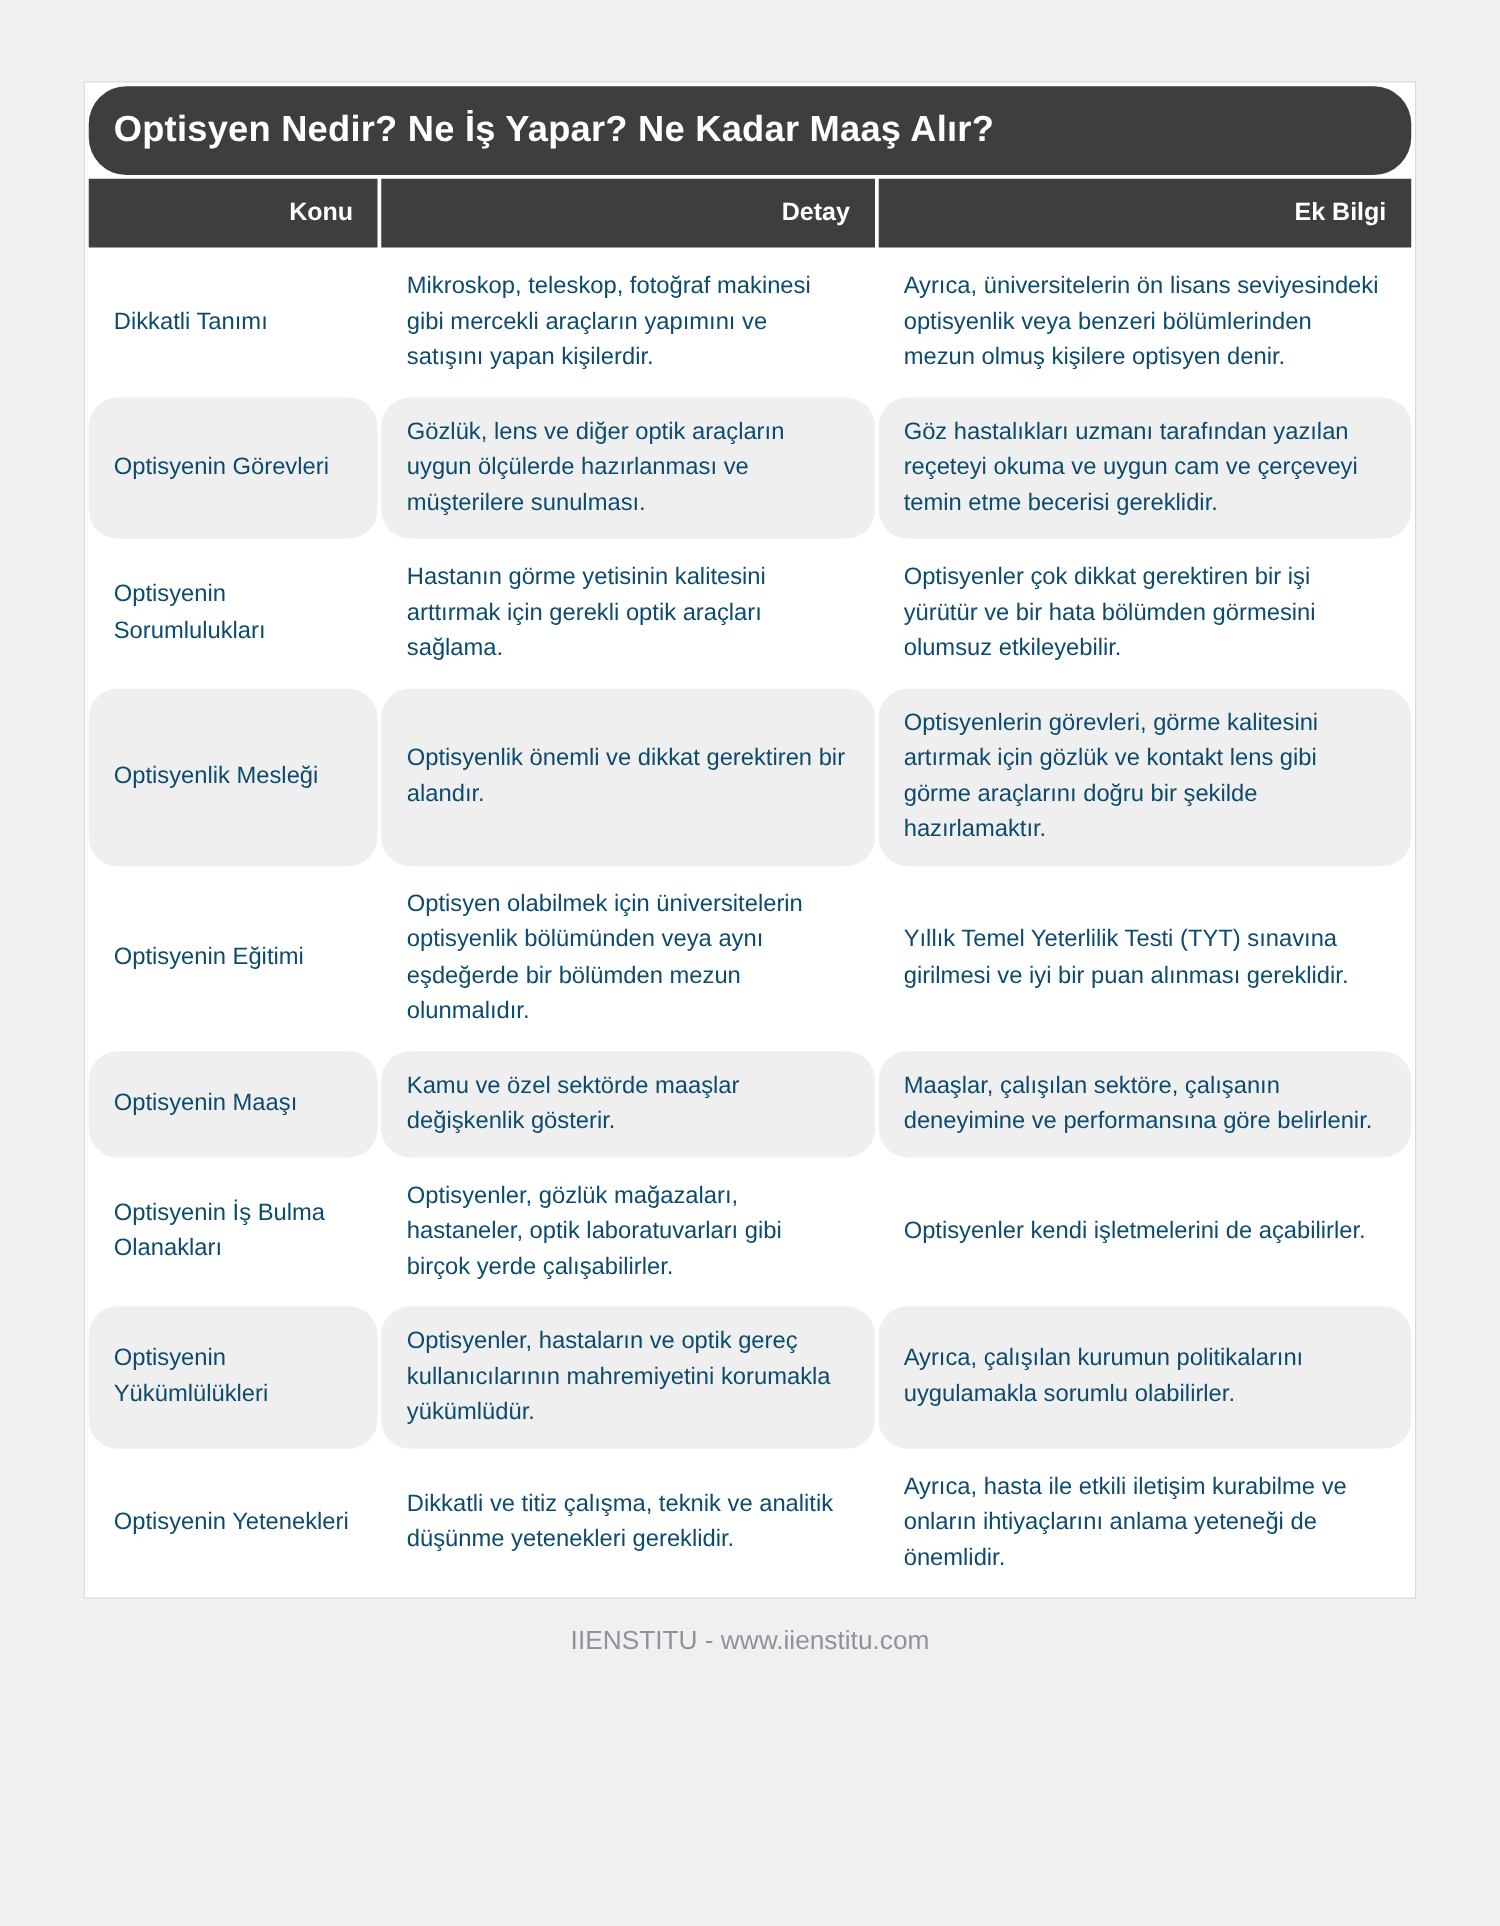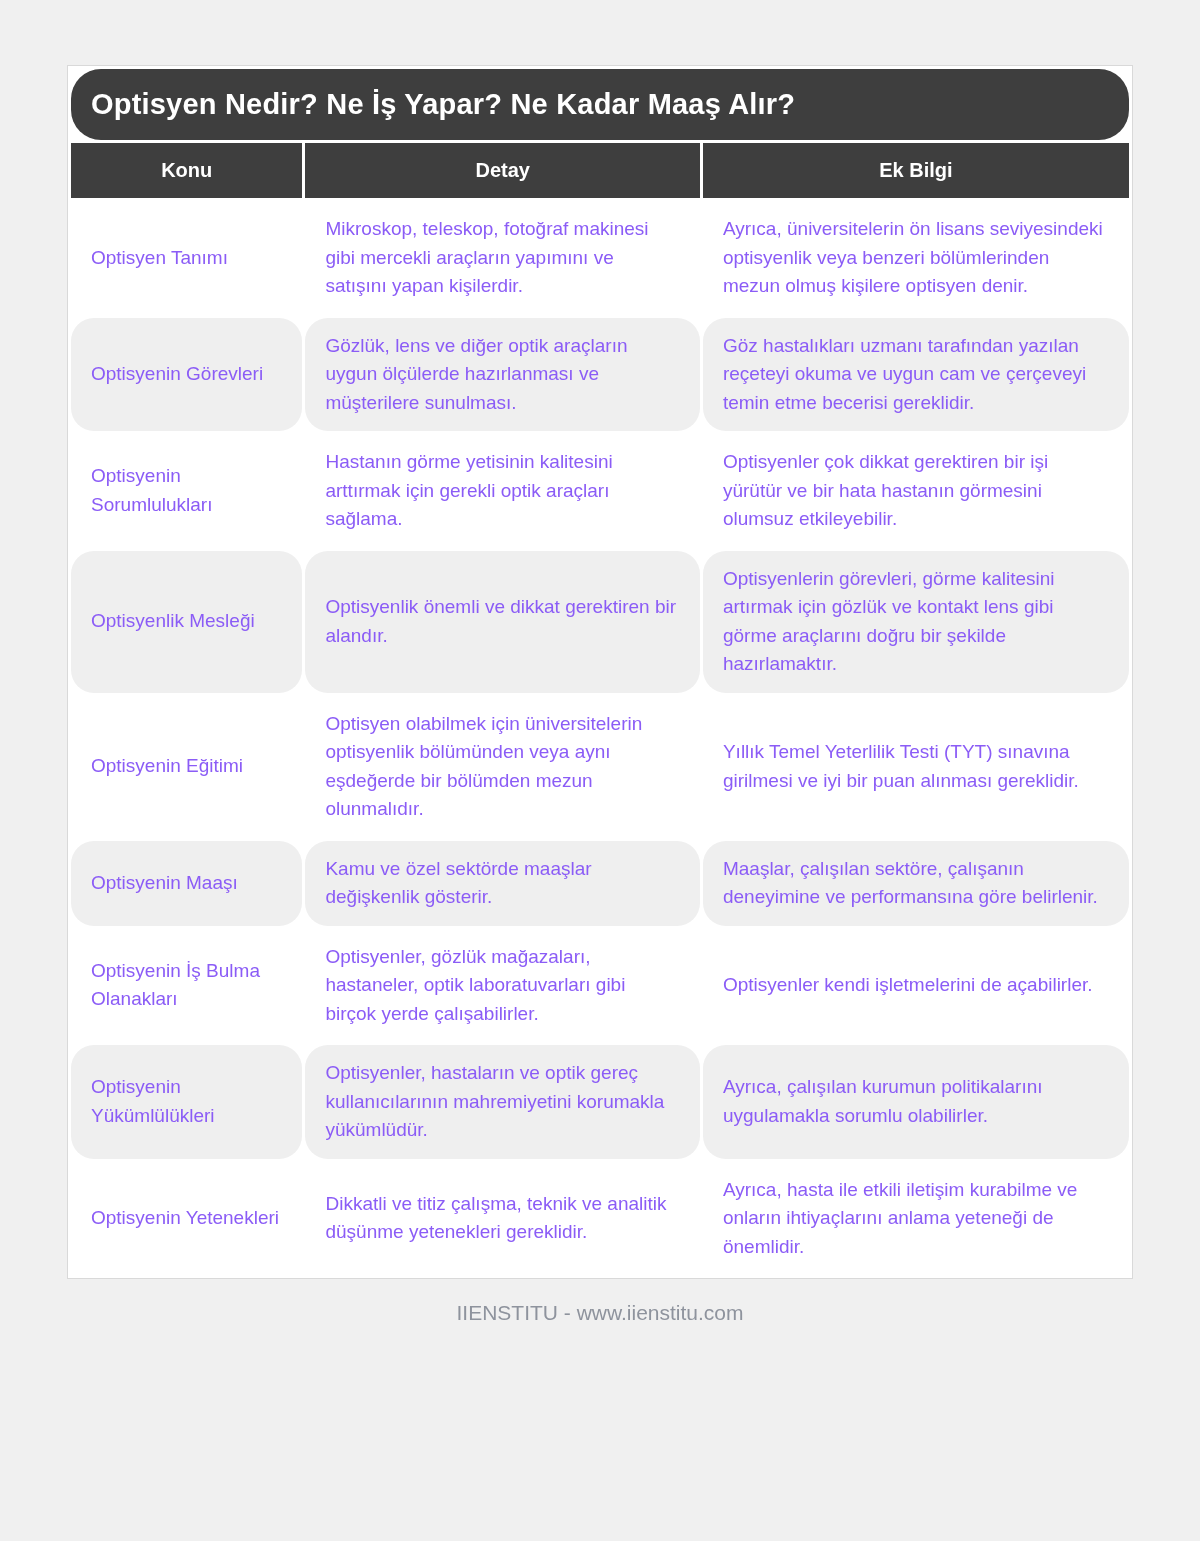--- a/index.html
+++ b/index.html
@@ -37,26 +37,26 @@
     table-layout: fixed;
   }
   col.c1 { width: 22%; }
   col.c2 { width: 37.5%; }
   col.c3 { width: 40.5%; }
   table.info-table th {
     background: #3e3e3e;
     color: #ffffff;
     font-size: 20px;
     font-weight: bold;
-    text-align: center;
+    text-align: right;
     padding: 16px 20px;
   }
   table.info-table td {
     background: #ffffff;
-    color: #8b5cf6;
+    color: #0c4a6e;
     font-size: 19px;
     line-height: 1.5;
     padding: 14px 20px;
     vertical-align: middle;
     word-wrap: break-word;
   }
   table.info-table tr.alt td {
     background: #efefef;
     border-radius: 23px;
   }
@@ -82,33 +82,33 @@
     </colgroup>
     <thead>
       <tr>
         <th>Konu</th>
         <th>Detay</th>
         <th>Ek Bilgi</th>
       </tr>
     </thead>
     <tbody>
         <tr>
-          <td>Optisyen Tanımı</td>
+          <td>Dikkatli Tanımı</td>
           <td>Mikroskop, teleskop, fotoğraf makinesi gibi mercekli araçların yapımını ve satışını yapan kişilerdir.</td>
           <td>Ayrıca, üniversitelerin ön lisans seviyesindeki optisyenlik veya benzeri bölümlerinden mezun olmuş kişilere optisyen denir.</td>
         </tr>
         <tr class="alt">
           <td>Optisyenin Görevleri</td>
           <td>Gözlük, lens ve diğer optik araçların uygun ölçülerde hazırlanması ve müşterilere sunulması.</td>
           <td>Göz hastalıkları uzmanı tarafından yazılan reçeteyi okuma ve uygun cam ve çerçeveyi temin etme becerisi gereklidir.</td>
         </tr>
         <tr>
           <td>Optisyenin Sorumlulukları</td>
           <td>Hastanın görme yetisinin kalitesini arttırmak için gerekli optik araçları sağlama.</td>
-          <td>Optisyenler çok dikkat gerektiren bir işi yürütür ve bir hata hastanın görmesini olumsuz etkileyebilir.</td>
+          <td>Optisyenler çok dikkat gerektiren bir işi yürütür ve bir hata bölümden görmesini olumsuz etkileyebilir.</td>
         </tr>
         <tr class="alt">
           <td>Optisyenlik Mesleği</td>
           <td>Optisyenlik önemli ve dikkat gerektiren bir alandır.</td>
           <td>Optisyenlerin görevleri, görme kalitesini artırmak için gözlük ve kontakt lens gibi görme araçlarını doğru bir şekilde hazırlamaktır.</td>
         </tr>
         <tr>
           <td>Optisyenin Eğitimi</td>
           <td>Optisyen olabilmek için üniversitelerin optisyenlik bölümünden veya aynı eşdeğerde bir bölümden mezun olunmalıdır.</td>
           <td>Yıllık Temel Yeterlilik Testi (TYT) sınavına girilmesi ve iyi bir puan alınması gereklidir.</td>

